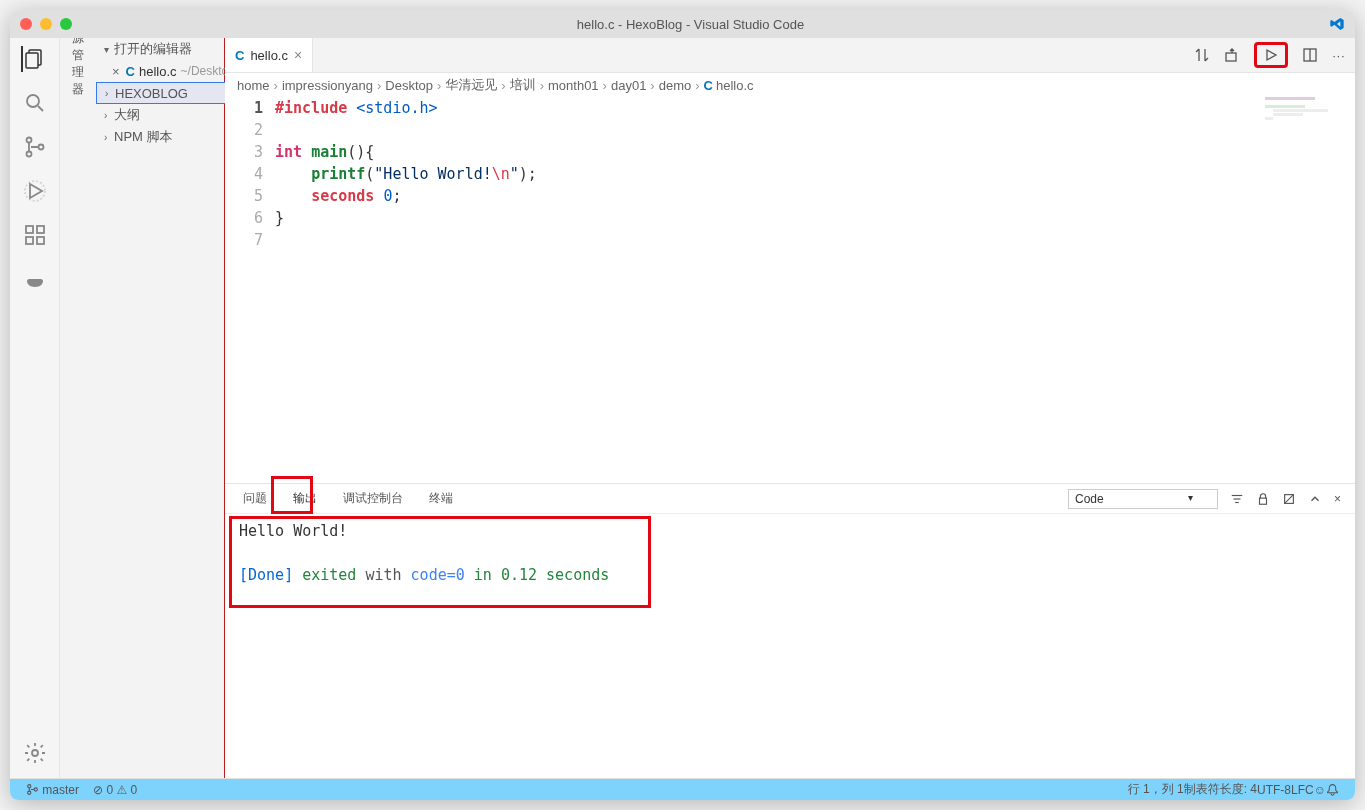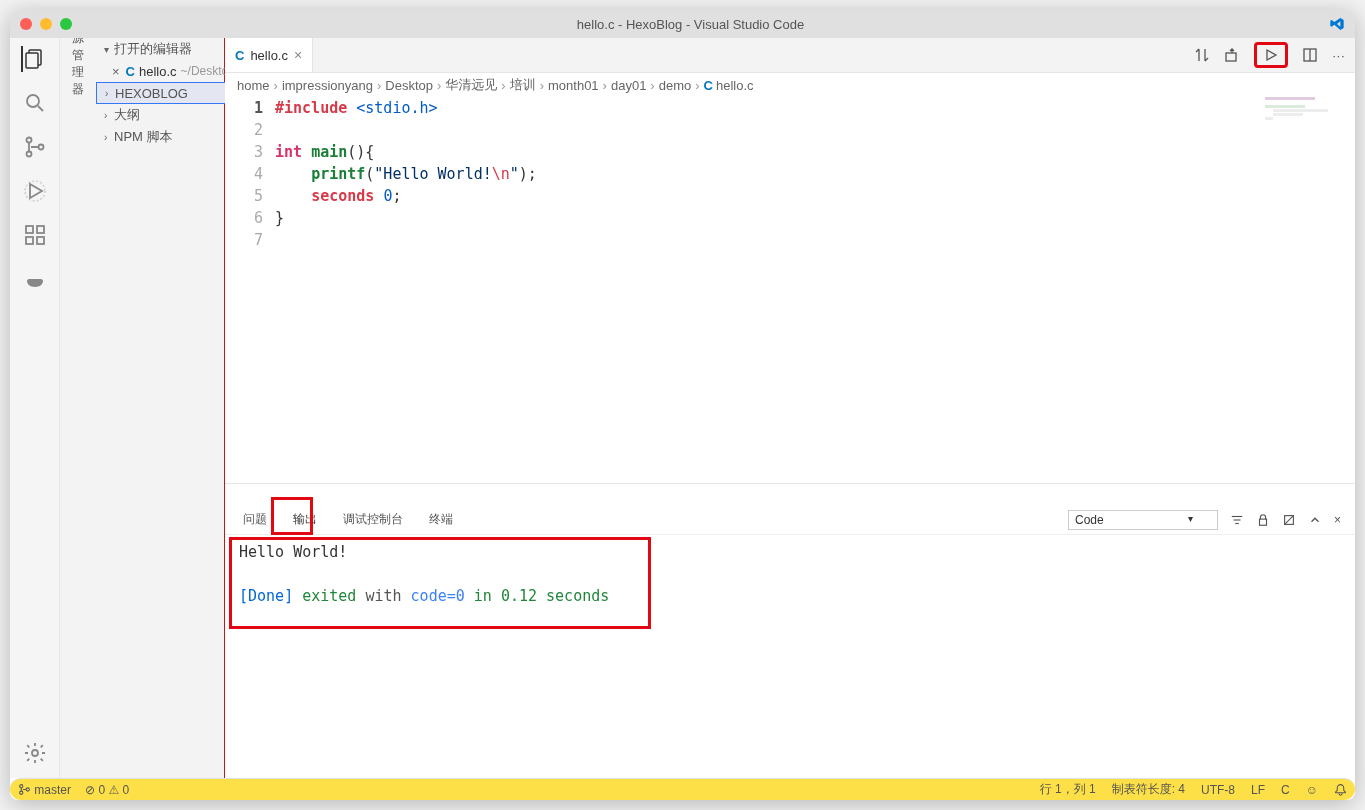--- a/index.html
+++ b/index.html
@@ -43,36 +43,36 @@
 .code { flex: 1; white-space: pre; }
 .minimap { position: absolute; right: 10px; top: 0; width: 80px; height: 30px; opacity: 0.5; }
 .kw { color: #d73a49; font-weight: bold; }
 .inc { color: #005cc5; }
 .type { color: #d6336c; font-weight: bold; }
 .fn { color: #1a7f37; font-weight: bold; }
 .str { color: #032f62; }
 .esc { color: #d73a49; }
 .num { color: #005cc5; }
 .panel { height: 295px; border-top: 1px solid #e5e5e5; display: flex; flex-direction: column; }
-.panel-tabs { height: 30px; display: flex; align-items: center; padding: 0 14px; gap: 18px; font-size: 12px; color: #555; border-bottom: 1px solid #eee; position: relative; margin-top: 21px; }
+.panel-tabs { height: 30px; display: flex; align-items: center; padding: 0 14px; gap: 18px; font-size: 12px; color: #555; border-bottom: 1px solid #eee; position: relative; }
 .panel-tab { cursor: pointer; padding: 2px 4px; }
 .panel-tab.active { color: #333; text-align: center; }
 .hl-tab-outline { position: absolute; border: 3px solid #e30613; left: 46px; top: -8px; width: 42px; height: 38px; pointer-events: none; }
 .panel-right { margin-left: auto; display: flex; align-items: center; gap: 12px; color: #555; }
 .panel-select { border: 1px solid #ccc; padding: 2px 24px 2px 6px; font-size: 12px; color: #333; background: #fff; position: relative; width: 150px; display:flex; justify-content:space-between;}
 .panel-body { flex: 1; padding: 6px 14px; font-family: "Menlo","Consolas",monospace; font-size: 15px; line-height: 22px; position: relative; }
 .out-running { color: #0366d6; }
 .out-done { color: #0366d6; }
 .out-green { color: #22863a; }
 .out-with { color: #555; }
 .out-code { color: #3b82f6; }
 .out-time { color: #22863a; }
 .hl-output-box { position: absolute; border: 3px solid #e30613; left: 4px; top: 2px; width: 422px; height: 92px; pointer-events: none; }
-.statusbar { height: 22px; background: #fde047; border-top: 1px solid #e0e0e0; display: flex; align-items: center; font-size: 12px; color: #555; padding: 0 8px; gap: 14px; border-radius: 11px; }
-.statusbar .right { margin-left: auto; display: flex; gap: 16px; align-items: center; }
+.statusbar { height: 22px; background: #7dd3fc; border-top: 1px solid #e0e0e0; display: flex; align-items: center; font-size: 12px; color: #555; padding: 0 16px; gap: 14px; }
+.statusbar .right { margin-left: auto; display: flex; align-items: center; }
 svg { display: block; }
 .close-x { color: #888; font-size: 14px; cursor: pointer; }
 .file-close { color: #666; margin-right: 6px; font-size: 13px; }
 </style>
 </head>
 <body>
 
 <div class="window">
 
   <div class="titlebar">

